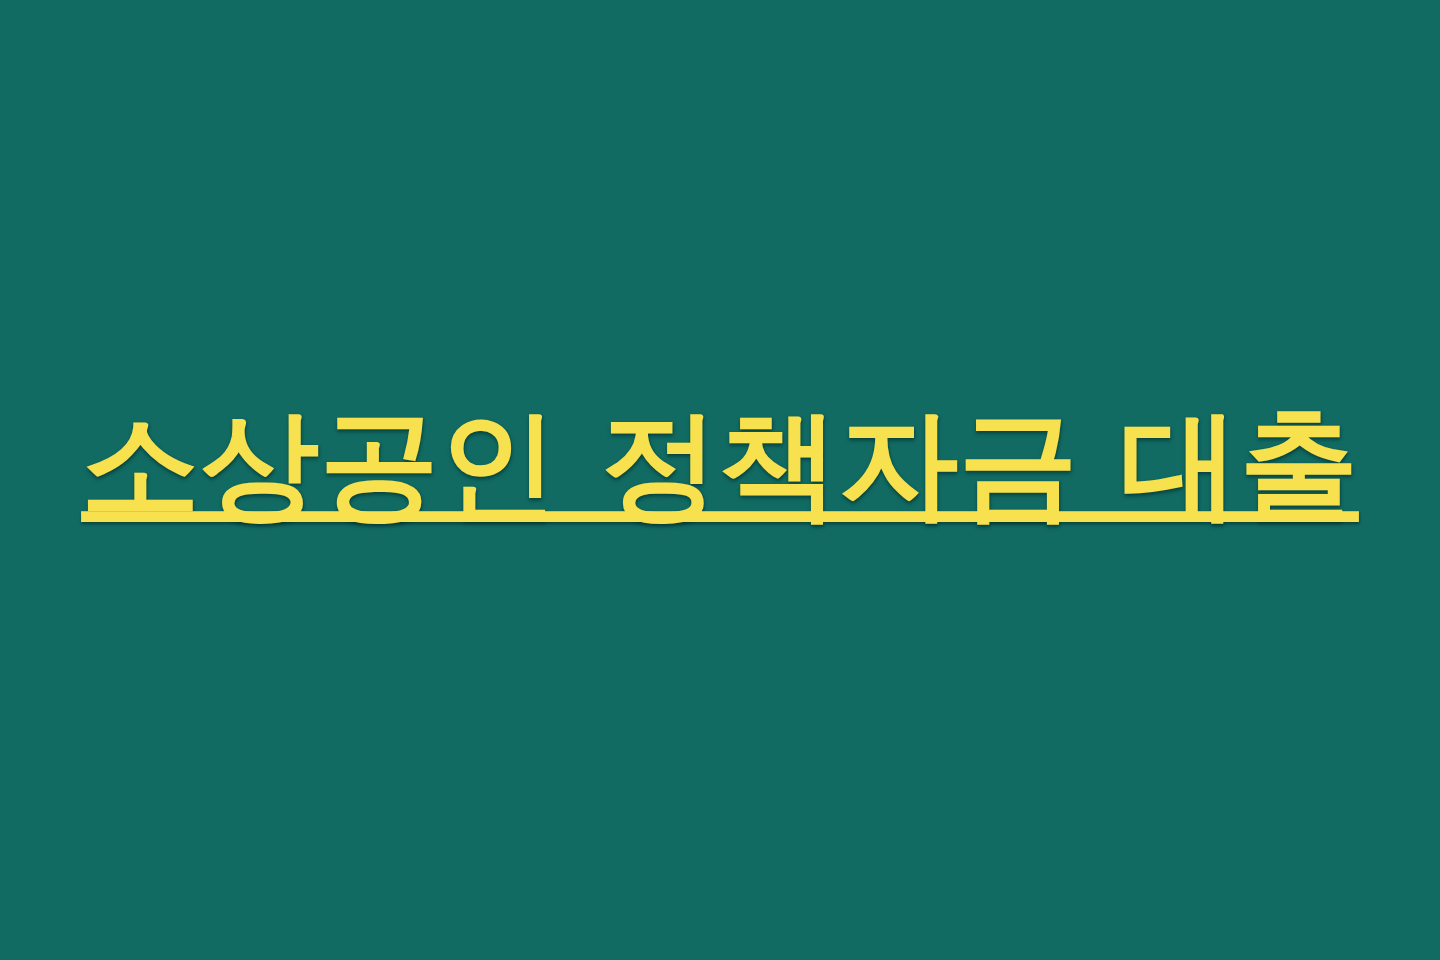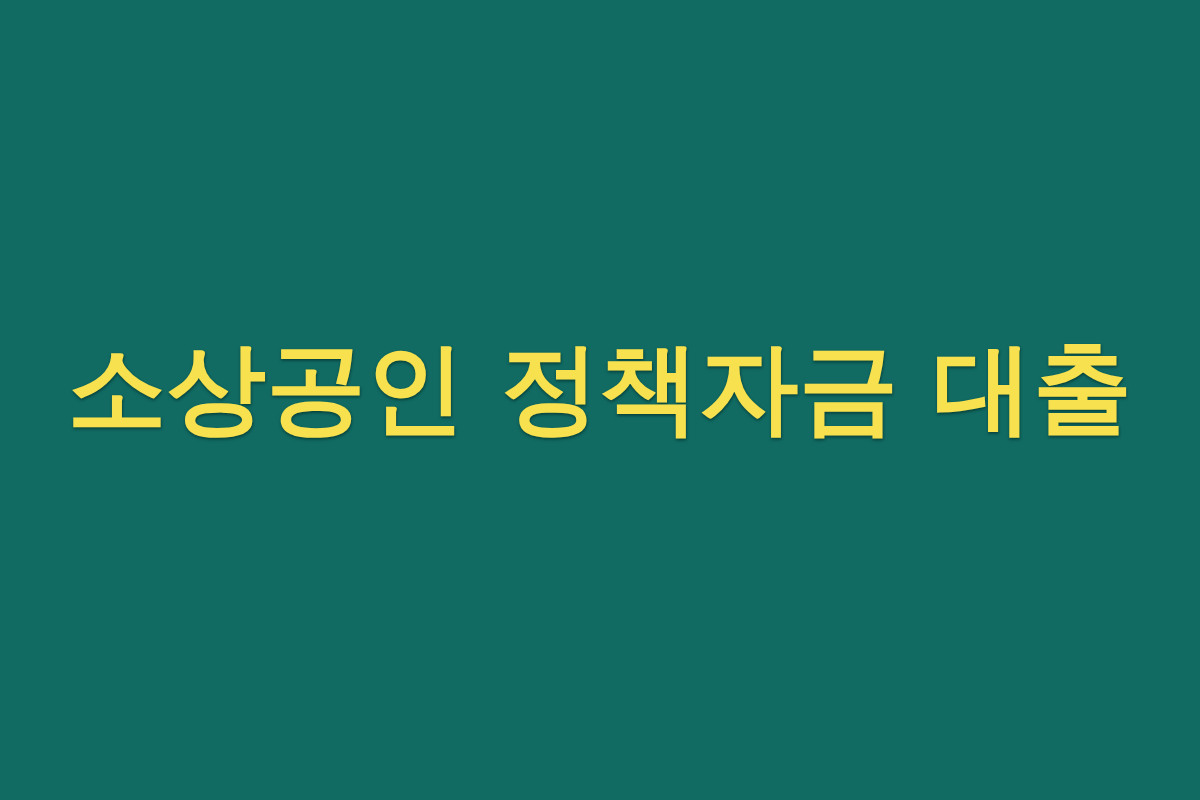--- a/index.html
+++ b/index.html
@@ -49,21 +49,21 @@
     font-size: 98px;
     line-height: 1.28;
     letter-spacing: 0.005em;
     white-space: nowrap;
     
     text-shadow:
       0 2px 3px rgba(6, 52, 48, 0.55),
       1px 1px 2px rgba(6, 52, 48, 0.40);
   }
 
-  .headline-line--one { font-size: 99px; }
+  .headline-line--one { font-size: 99px; text-decoration: underline; }
   .headline-line--two { font-size: 99px; }
 </style>
 </head>
 <body>
 
 <div class="banner">
 
   <div class="headline">
 
     <span class="headline-line headline-line--one">소상공인 정책자금 대출</span>

